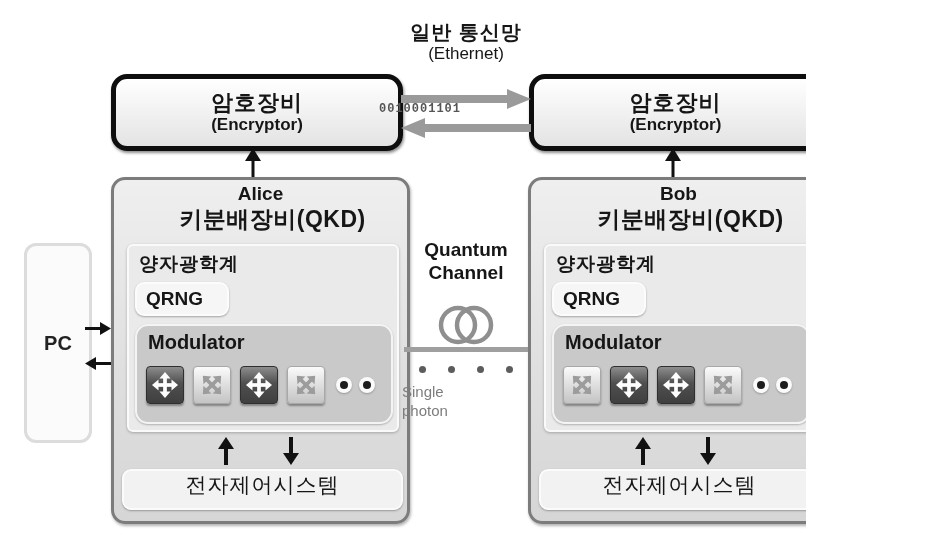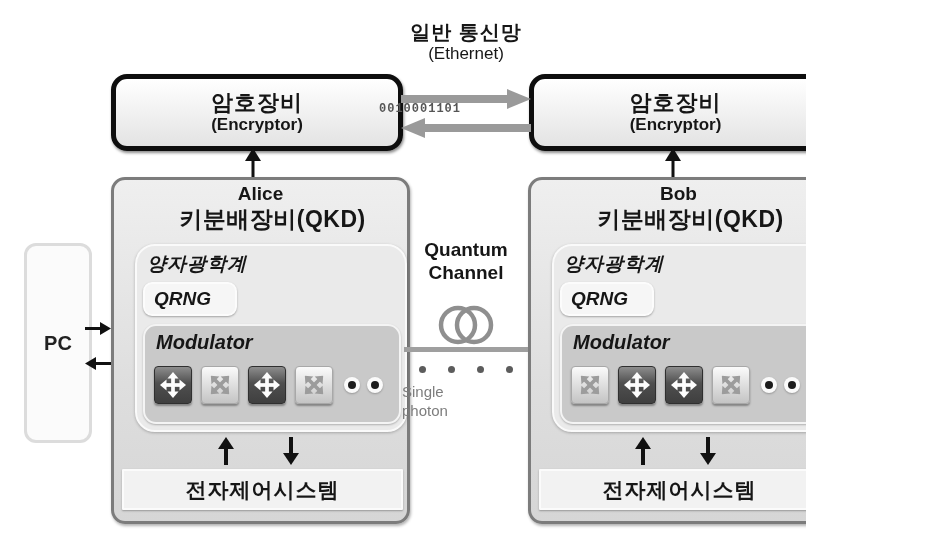--- a/index.html
+++ b/index.html
@@ -22,24 +22,23 @@
   
   .qkd-box{
     position:absolute;border:3px solid #7c7c7c;border-radius:14px;
     background:linear-gradient(180deg,#efefef 0%,#dedede 60%,#d6d6d6 100%);
     box-shadow:1px 2px 3px rgba(0,0,0,.3);
   }
   .qkd-name{position:absolute;top:3px;left:0;width:100%;text-align:center;font-weight:bold;font-size:19px;}
   .qkd-title{position:absolute;top:24px;left:0;width:100%;text-align:center;font-weight:bold;font-size:23px;letter-spacing:.5px;margin-left:12px;}
 
   .optics-box{
-    position:absolute;left:21px;top:64px;width:268px;height:184px;
-    border:2px solid #fafafa;border-radius:20px;background:#eaeaea;
+    position:absolute;left:13px;top:64px;width:268px;height:184px;
+    border:2px solid #fafafa;border-radius:6px;background:#eaeaea;
     box-shadow:0 1px 3px rgba(0,0,0,.25);
-    font-style:italic;
   }
   .optics-label{position:absolute;left:10px;top:5px;font-weight:bold;font-size:19px;letter-spacing:1px;}
   .qrng-box{
     position:absolute;left:6px;top:36px;width:94px;height:34px;
     border:2px solid #fcfcfc;border-radius:9px;background:#f6f6f6;
     box-shadow:0 1px 2px rgba(0,0,0,.3);
     display:flex;align-items:center;padding-left:9px;box-sizing:border-box;
     font-weight:bold;font-size:19px;
   }
   .modulator-box{
@@ -51,24 +50,24 @@
   .mod-row{position:absolute;left:9px;top:40px;display:flex;align-items:center;gap:9px;}
   .mod-icon{width:38px;height:38px;border-radius:4px;display:flex;align-items:center;justify-content:center;box-sizing:border-box;box-shadow:0 2px 2px rgba(0,0,0,.35);}
   .mod-icon[data-variant="plus-dark"]{background:linear-gradient(180deg,#8d8d8d,#4f4f4f 45%,#3f3f3f);border:1px solid #2f2f2f;}
   .mod-icon[data-variant="plus-dark"] svg{fill:#fdfdfd;}
   .mod-icon[data-variant="x-light"]{background:linear-gradient(180deg,#fbfbfb,#d9d9d9 60%,#c4c4c4);border:1px solid #a8a8a8;}
   .mod-icon[data-variant="x-light"] svg{fill:#9c9c9c;transform:rotate(45deg);}
   .mod-dot{width:8px;height:8px;border-radius:50%;background:#1c1c1c;box-shadow:0 0 0 4px #fafafa,0 1px 2px 4px rgba(0,0,0,.25);margin-left:6px;}
 
   .control-box{
     position:absolute;left:8px;top:289px;width:277px;height:37px;
-    border:2px solid #fbfbfb;border-radius:1px;background:#f2f2f2;
+    border:2px solid #fbfbfb;border-radius:9px;background:#f2f2f2;
     box-shadow:0 1px 2px rgba(0,0,0,.3);
-    display:flex;align-items:center;justify-content:center;
-    font-weight:bold;font-size:21px;letter-spacing:1px;
+    display:flex;align-items:flex-start;justify-content:center;
+    font-weight:normal;font-size:21px;letter-spacing:1px;
   }
 
   
   .pc-box{
     position:absolute;border:3px solid #dcdcdc;border-radius:12px;background:#fbfbfb;
     display:flex;align-items:center;justify-content:center;
     font-weight:bold;font-size:20px;color:#222;
   }
 
   

